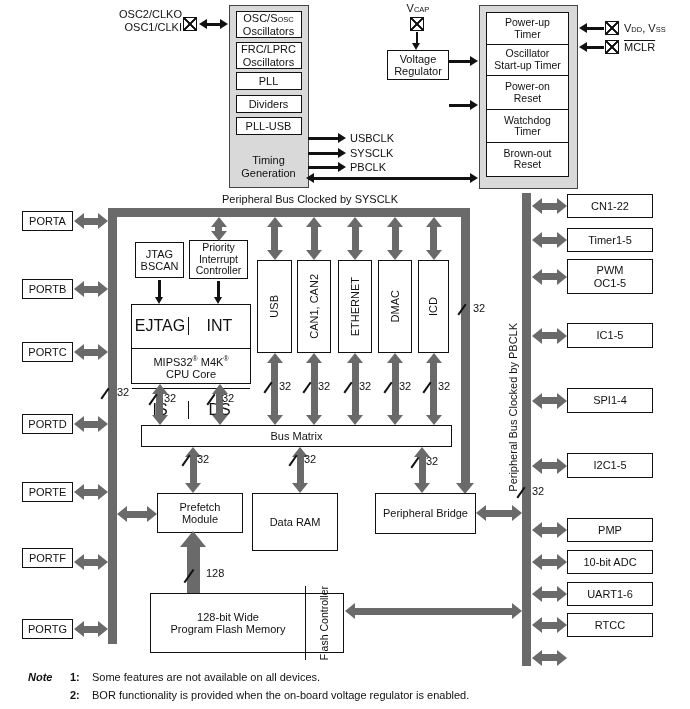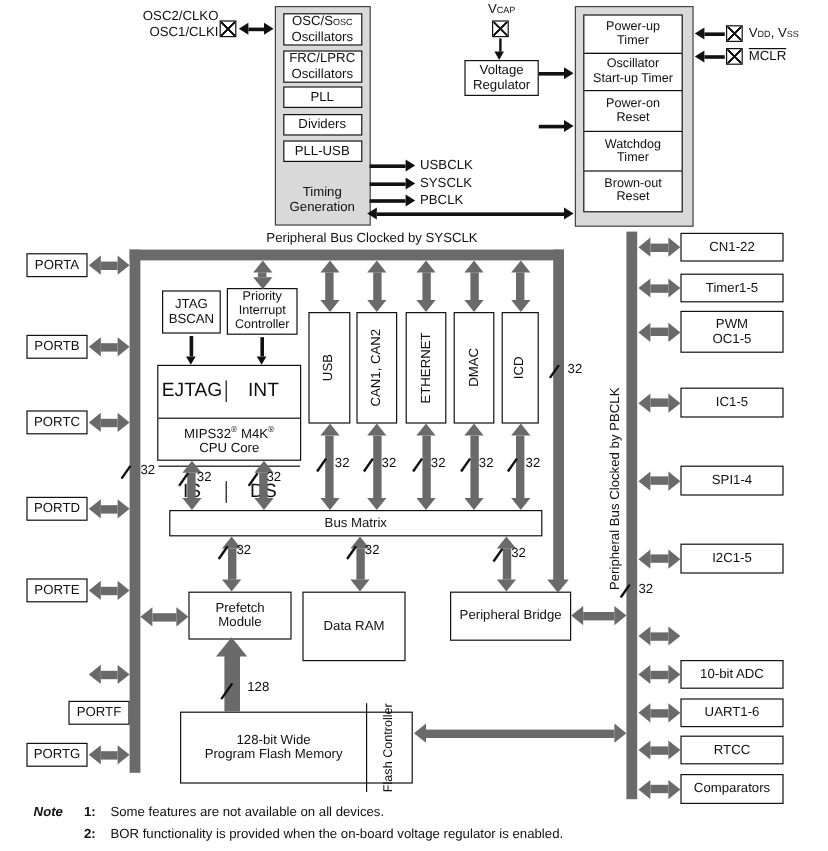--- a/index.html
+++ b/index.html
@@ -135,21 +135,21 @@
   <div class="box" style="left:22px;top:211px;width:51px;height:20px;">PORTA</div>
   <div class="ha" style="left:84px;top:217.5px;width:14px;"></div>
   <div class="box" style="left:22px;top:279px;width:51px;height:20px;">PORTB</div>
   <div class="ha" style="left:84px;top:285.5px;width:14px;"></div>
   <div class="box" style="left:22px;top:342px;width:51px;height:20px;">PORTC</div>
   <div class="ha" style="left:84px;top:348.5px;width:14px;"></div>
   <div class="box" style="left:22px;top:414px;width:51px;height:20px;">PORTD</div>
   <div class="ha" style="left:84px;top:420.5px;width:14px;"></div>
   <div class="box" style="left:22px;top:482px;width:51px;height:20px;">PORTE</div>
   <div class="ha" style="left:84px;top:488.5px;width:14px;"></div>
-  <div class="box" style="left:22px;top:584px;width:51px;height:20px;margin-left:35px;">PORTF</div>
+  <div class="box" style="left:22px;top:548px;width:51px;height:20px;">PORTF</div>
   <div class="ha" style="left:84px;top:558.5px;width:14px;"></div>
   <div class="box" style="left:22px;top:619px;width:51px;height:20px;">PORTG</div>
   <div class="ha" style="left:84px;top:625.5px;width:14px;"></div>
 
   <div class="box" style="left:135px;top:242px;width:49px;height:36px;">JTAG
 BSCAN</div>
   <div class="box" style="left:189px;top:240px;width:59px;height:39px;font-size:10.5px;">Priority
 Interrupt
 Controller</div>
   <div class="va" style="left:215px;top:227px;height:4px;"></div>
@@ -228,28 +228,28 @@
   <div class="ha" style="left:542px;top:273px;width:15px;"></div>
   <div class="box" style="left:567px;top:259px;width:86px;height:35px;">PWM
 OC1-5</div>
   <div class="ha" style="left:542px;top:332px;width:15px;"></div>
   <div class="box" style="left:567px;top:323px;width:86px;height:25px;">IC1-5</div>
   <div class="ha" style="left:542px;top:397px;width:15px;"></div>
   <div class="box" style="left:567px;top:388px;width:86px;height:25px;">SPI1-4</div>
   <div class="ha" style="left:542px;top:462px;width:15px;"></div>
   <div class="box" style="left:567px;top:453px;width:86px;height:25px;">I2C1-5</div>
   <div class="ha" style="left:542px;top:526.5px;width:15px;"></div>
+  <div class="box" style="left:567px;top:518px;width:86px;height:24px;">PMP</div>
   <div class="ha" style="left:542px;top:558.5px;width:15px;"></div>
   <div class="box" style="left:567px;top:550px;width:86px;height:24px;">10-bit ADC</div>
   <div class="ha" style="left:542px;top:590.5px;width:15px;"></div>
   <div class="box" style="left:567px;top:582px;width:86px;height:24px;">UART1-6</div>
   <div class="ha" style="left:542px;top:621.5px;width:15px;"></div>
   <div class="box" style="left:567px;top:613px;width:86px;height:24px;">RTCC</div>
   <div class="ha" style="left:542px;top:654px;width:15px;"></div>
-  <div class="box" style="left:567px;top:645px;width:86px;height:25px;">Comparators</div>
 
   <div class="tick" style="left:104px;top:387px;"></div>
   <div class="w32" style="left:117px;top:386px;">32</div>
   <div class="tick" style="left:152px;top:393px;"></div>
   <div class="w32" style="left:164px;top:392px;">32</div>
   <div class="tick" style="left:210px;top:393px;"></div>
   <div class="w32" style="left:222px;top:392px;">32</div>
   <div class="tick" style="left:267px;top:381px;"></div>
   <div class="w32" style="left:279px;top:380px;">32</div>
   <div class="tick" style="left:306px;top:381px;"></div>

